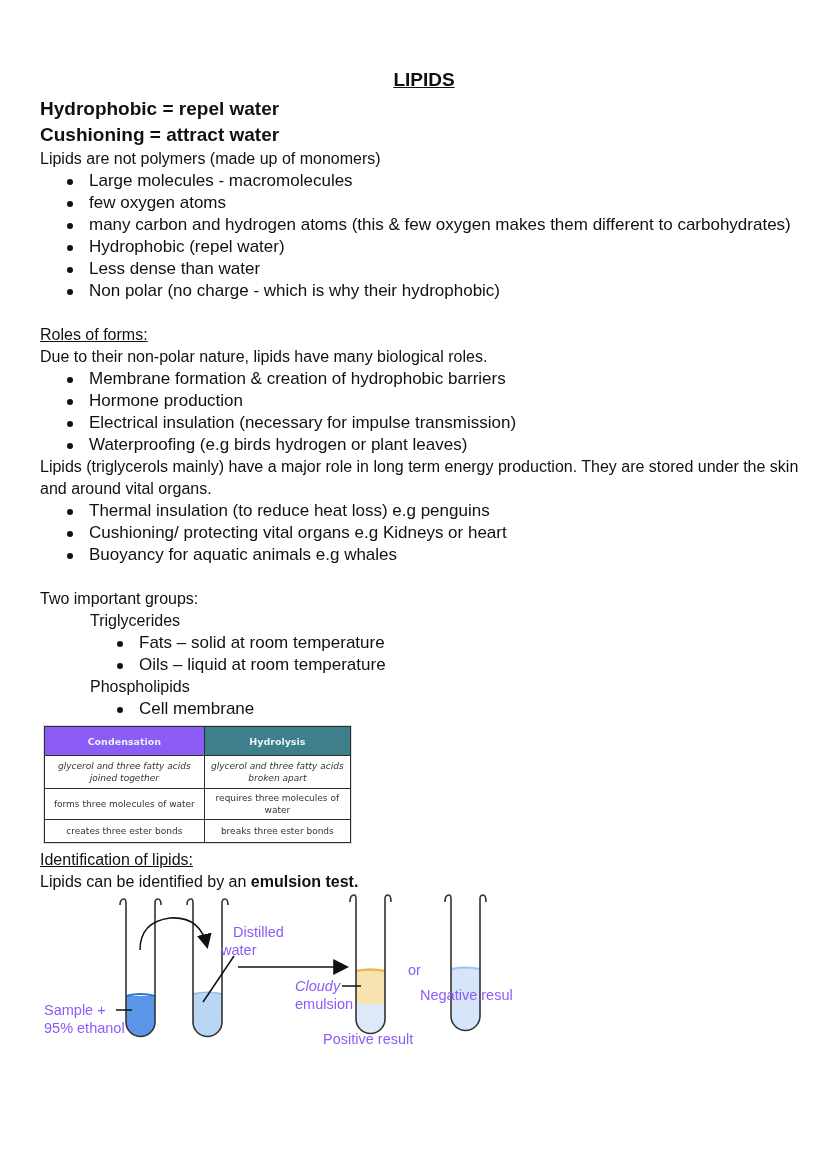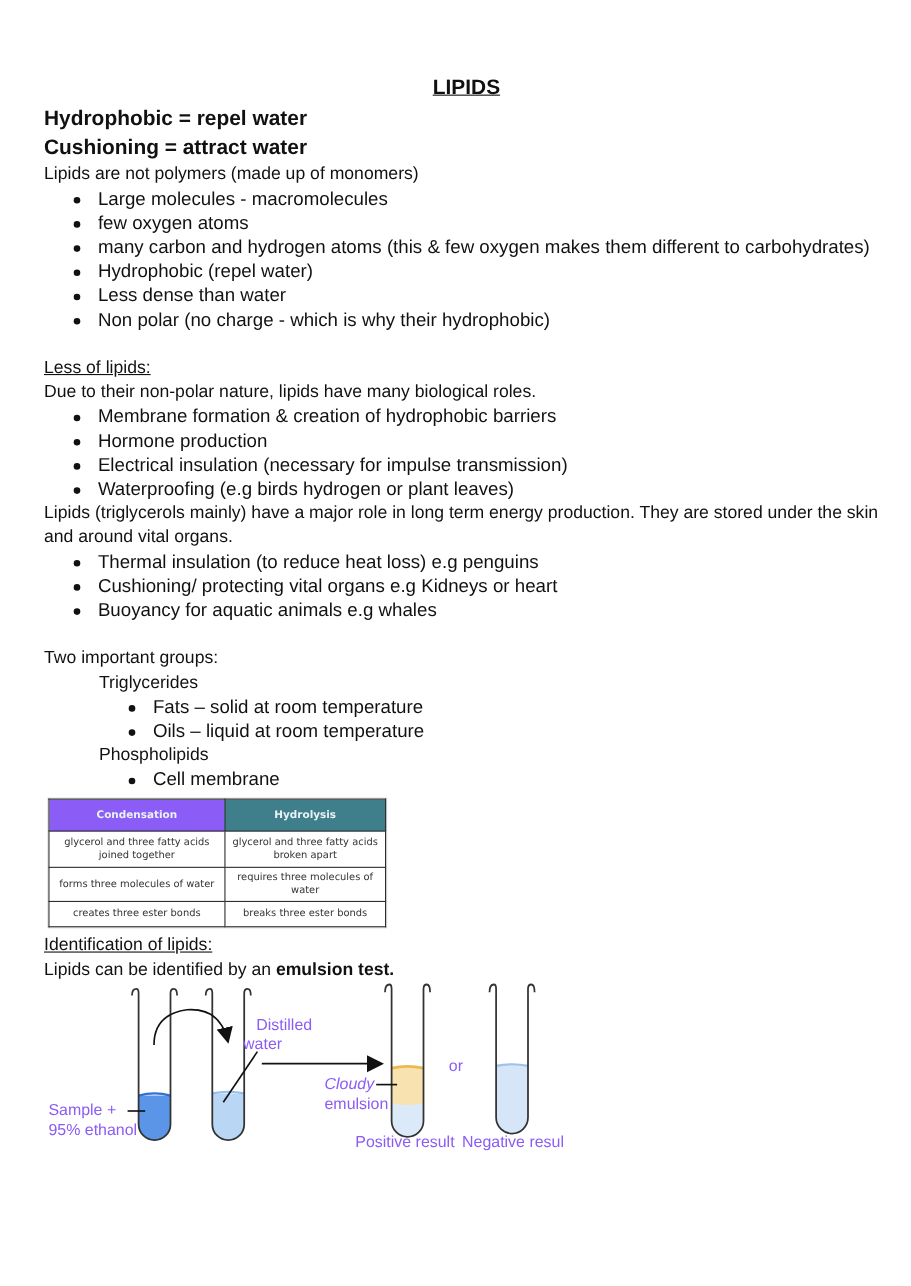--- a/index.html
+++ b/index.html
@@ -29,21 +29,21 @@
       font-family: "DejaVu Sans", sans-serif; font-size: 9px; color: #333;
       box-shadow: 0 0 0 1px #ddd;
     }
     table.cmp th {
       background: #3f7f8c; color: #eaf3f4; font-weight: bold; height: 26px;
       border: 1px solid #2d2d2d; text-align: center; font-size: 9.5px;
     }
     table.cmp td {
       border: 1px solid #2d2d2d; text-align: center; padding: 3px 4px; line-height: 12px; background: #fff;
     }
-    table.cmp tr.r1 td { height: 26px; }
+    table.cmp tr.r1 td { height: 26px; font-style: italic; }
     table.cmp tr.r2 td, table.cmp tr.r3 td { height: 16px; }
     .diagram { position: absolute; left: 0; top: 0; width: 828px; height: 1169px; pointer-events: none; }
     .diagram svg { position: absolute; left: 0; top: 0; }
     .dlabel { position: absolute; font-family: "Liberation Sans", sans-serif; font-size: 14.5px; color: #8b5cf6; line-height: 18px; pointer-events: auto; text-align: right; }
   </style>
 </head>
 <body>
 
 <div class="page">
   <div class="title">LIPIDS</div>
@@ -52,21 +52,21 @@
   <p class="p">Lipids are not polymers (made up of monomers)</p>
   <ul class="bullets">
     <li>Large molecules - macromolecules</li>
     <li>few oxygen atoms</li>
     <li>many carbon and hydrogen atoms (this &amp; few oxygen makes them different to carbohydrates)</li>
     <li>Hydrophobic (repel water)</li>
     <li>Less dense than water</li>
     <li>Non polar (no charge - which is why their hydrophobic)</li>
   </ul>
   <div class="gap"></div>
-  <p class="p u">Less of lipids:</p>
+  <p class="p u">Roles of forms:</p>
   <p class="p">Due to their non-polar nature, lipids have many biological roles.</p>
   <ul class="bullets">
     <li>Membrane formation &amp; creation of hydrophobic barriers</li>
     <li>Hormone production</li>
     <li>Electrical insulation (necessary for impulse transmission)</li>
     <li>Waterproofing (e.g birds hydrogen or plant leaves)</li>
   </ul>
   <p class="p">Lipids (triglycerols mainly) have a major role in long term energy production. They are stored under the skin and around vital organs.</p>
   <ul class="bullets">
     <li>Thermal insulation (to reduce heat loss) e.g penguins</li>
@@ -155,14 +155,14 @@
     </g>
   </svg>
   <div class="dlabel" style="left:44px; top:1001px;">Sample +</div>
   <div class="dlabel" style="left:44px; top:1019px;">95% ethanol</div>
   <div class="dlabel" style="left:233px; top:923px;">Distilled</div>
   <div class="dlabel" style="left:221px; top:941px;">water</div>
   <div class="dlabel" style="left:295px; top:977px;font-style:italic;">Cloudy</div>
   <div class="dlabel" style="left:295px; top:995px;">emulsion</div>
   <div class="dlabel" style="left:408px; top:961px;">or</div>
   <div class="dlabel" style="left:323px; top:1030px;">Positive result</div>
-  <div class="dlabel" style="left:420px; top:1030px;">Negative resul</div>
+  <div class="dlabel" style="left:420px; top:986px;">Negative resul</div>
 </div>
 
 </body></html>

